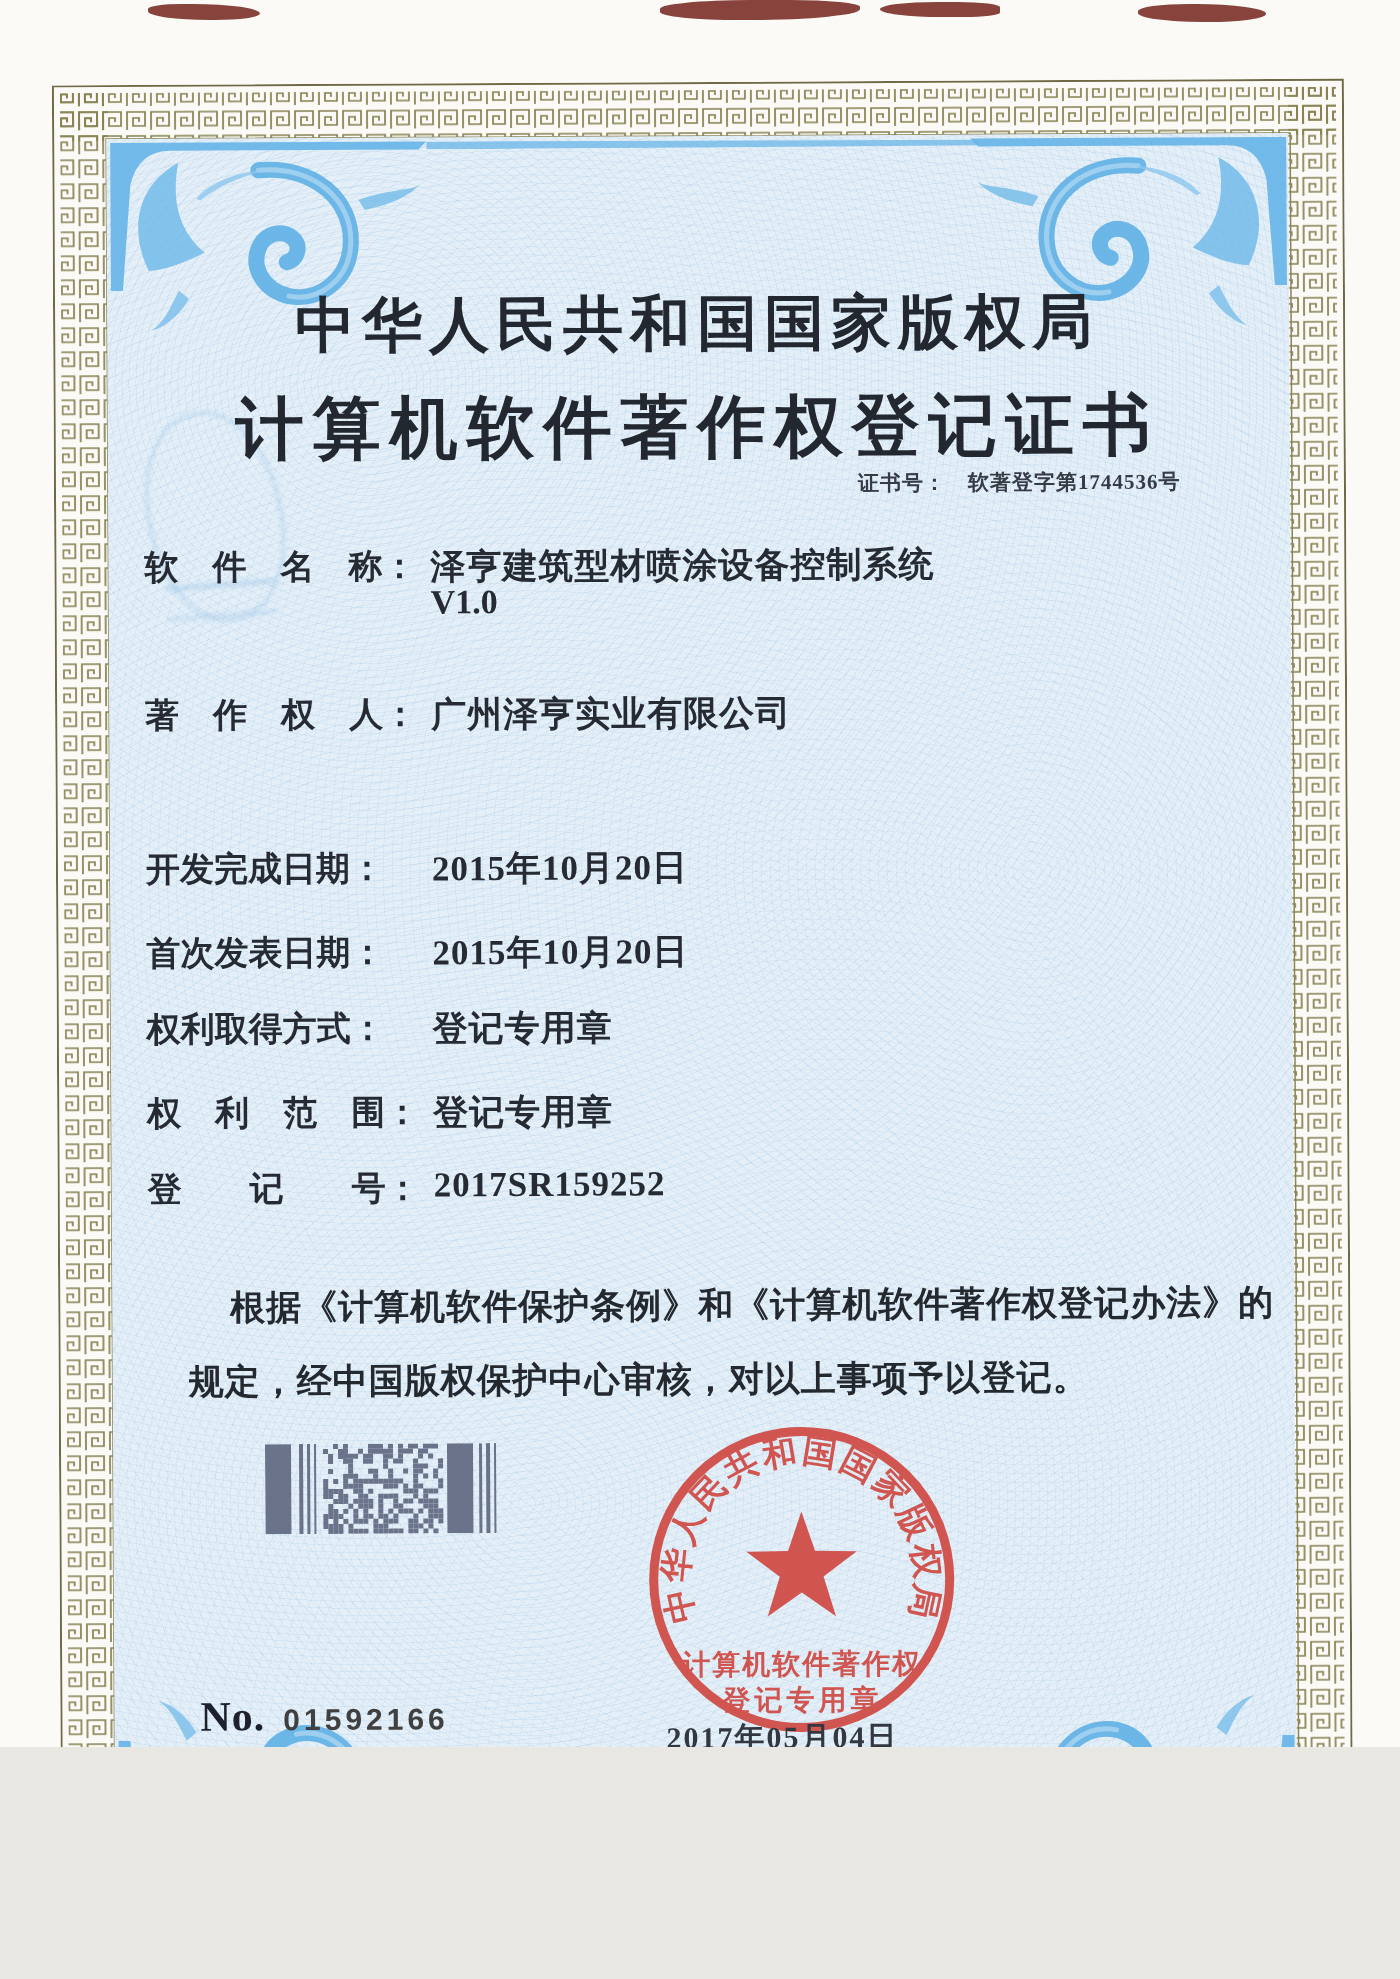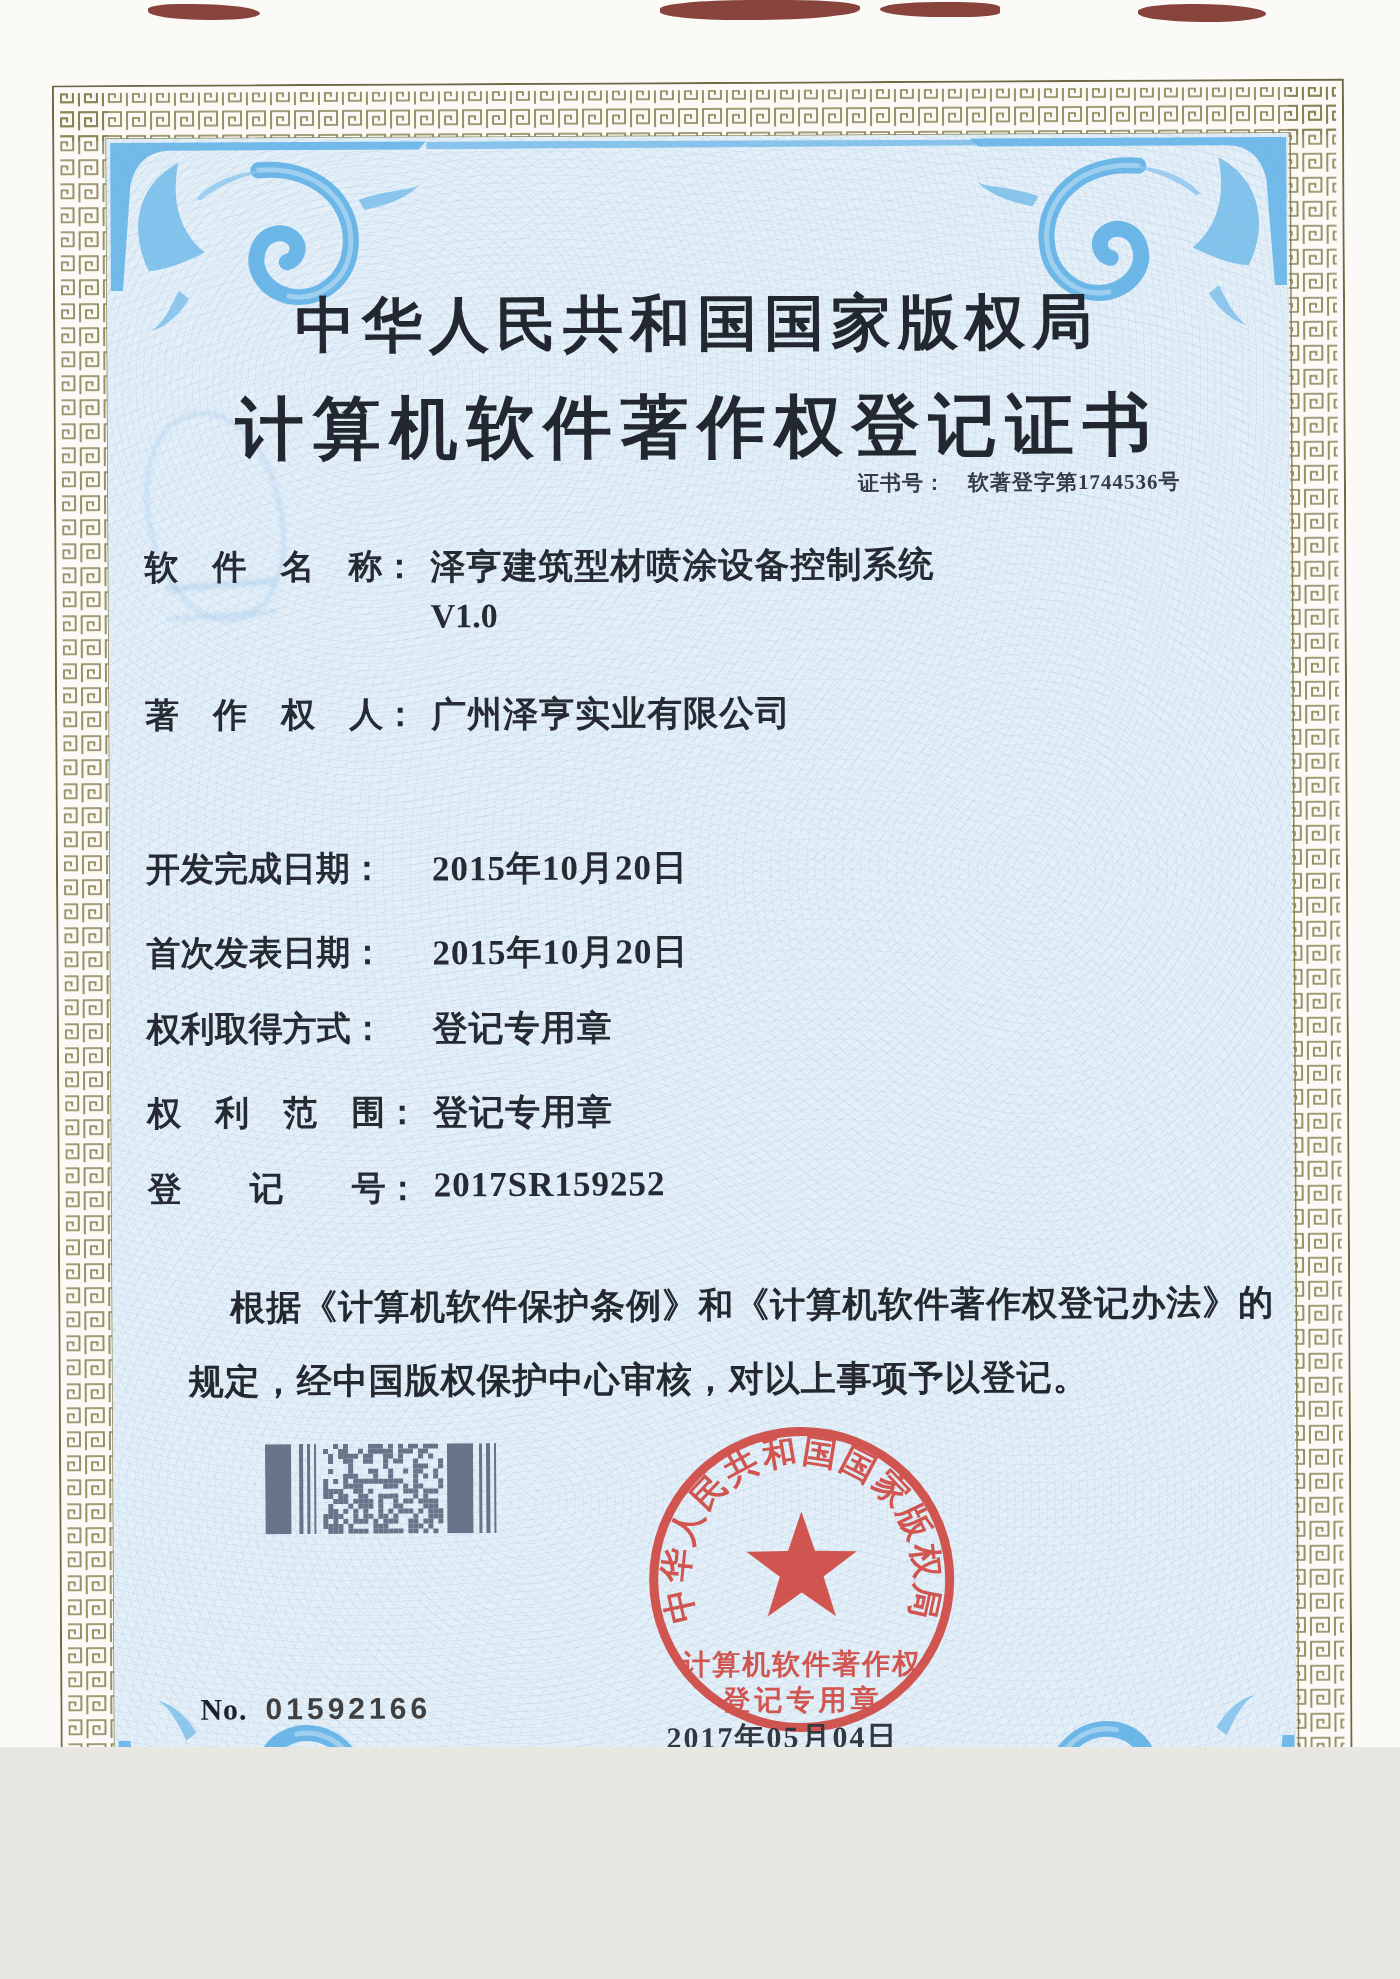--- a/index.html
+++ b/index.html
@@ -24,21 +24,21 @@
   .certno{left:860px;top:470px;font-size:21px;font-weight:700;color:#363b46;letter-spacing:1px;white-space:nowrap;}
 
   .row{left:0;top:0;white-space:nowrap;color:#262a33;}
   .row .lbl{position:absolute;left:146px;top:0;font-size:34px;font-weight:700;letter-spacing:0px;}
   .row .val{position:absolute;left:432px;top:0;font-size:35px;font-weight:600;letter-spacing:1px;}
   .version{left:432px;font-size:34px;font-weight:600;color:#262a33;}
 
   .stmt{font-size:35px;font-weight:600;color:#24282f;letter-spacing:1px;white-space:nowrap;}
 
   .serial{white-space:nowrap;}
-  .serial .no{font-size:30px;font-weight:700;color:#1c212c;letter-spacing:1px;}
+  .serial .no{font-size:42px;font-weight:700;color:#1c212c;letter-spacing:1px;}
   .serial .num{font-size:30px;font-weight:600;color:#404040;letter-spacing:4px;
                font-family:Liberation Sans, sans-serif;margin-left:18px;}
 
   .sealdate{font-size:30px;font-weight:700;color:#33373f;letter-spacing:2px;white-space:nowrap;}
 
   .ghost{left:150px;top:408px;width:128px;height:206px;border:3px solid rgba(110,170,220,.30);
          border-radius:48%;transform:rotate(-12deg);filter:blur(2px);}
   .ghost2{left:168px;top:580px;width:110px;height:26px;border-top:5px solid rgba(110,170,220,.28);
           border-bottom:4px solid rgba(110,170,220,.22);transform:rotate(-4deg);filter:blur(2px);}
 
@@ -136,21 +136,21 @@
 
     <div class="abs title authority">中华人民共和国国家版权局</div>
     <div class="abs title certtitle">计算机软件著作权登记证书</div>
 
     <div class="abs certno">证书号：　软著登字第1744536号</div>
 
     <div class="abs row" style="top:542px;">
       <span class="lbl">软　件　名　称：</span>
       <span class="val">泽亨建筑型材喷涂设备控制系统</span>
     </div>
-    <div class="abs version" style="top:596px;">V1.0</div>
+    <div class="abs version" style="top:582px;">V1.0</div>
 
     <div class="abs row" style="top:690px;">
       <span class="lbl">著　作　权　人：</span>
       <span class="val">广州泽亨实业有限公司</span>
     </div>
 
     <div class="abs row" style="top:844px;">
       <span class="lbl">开发完成日期：</span>
       <span class="val">2015年10月20日</span>
     </div>

